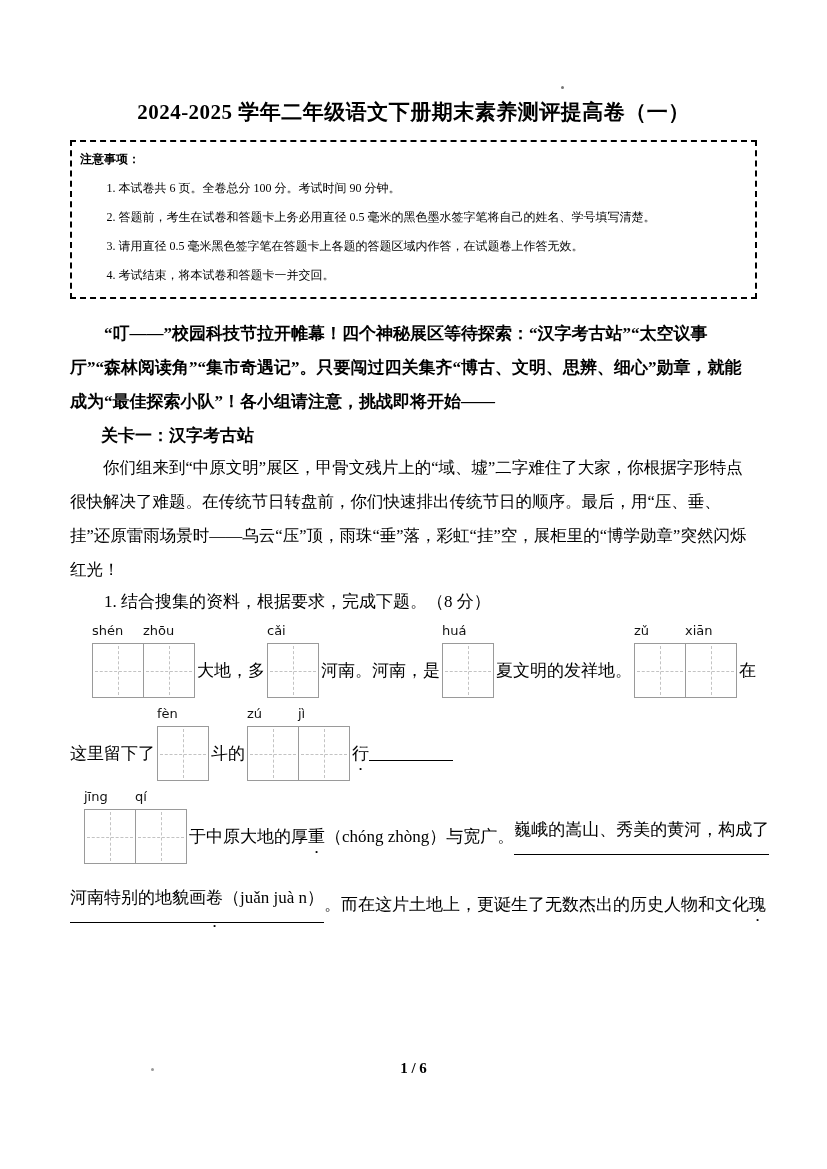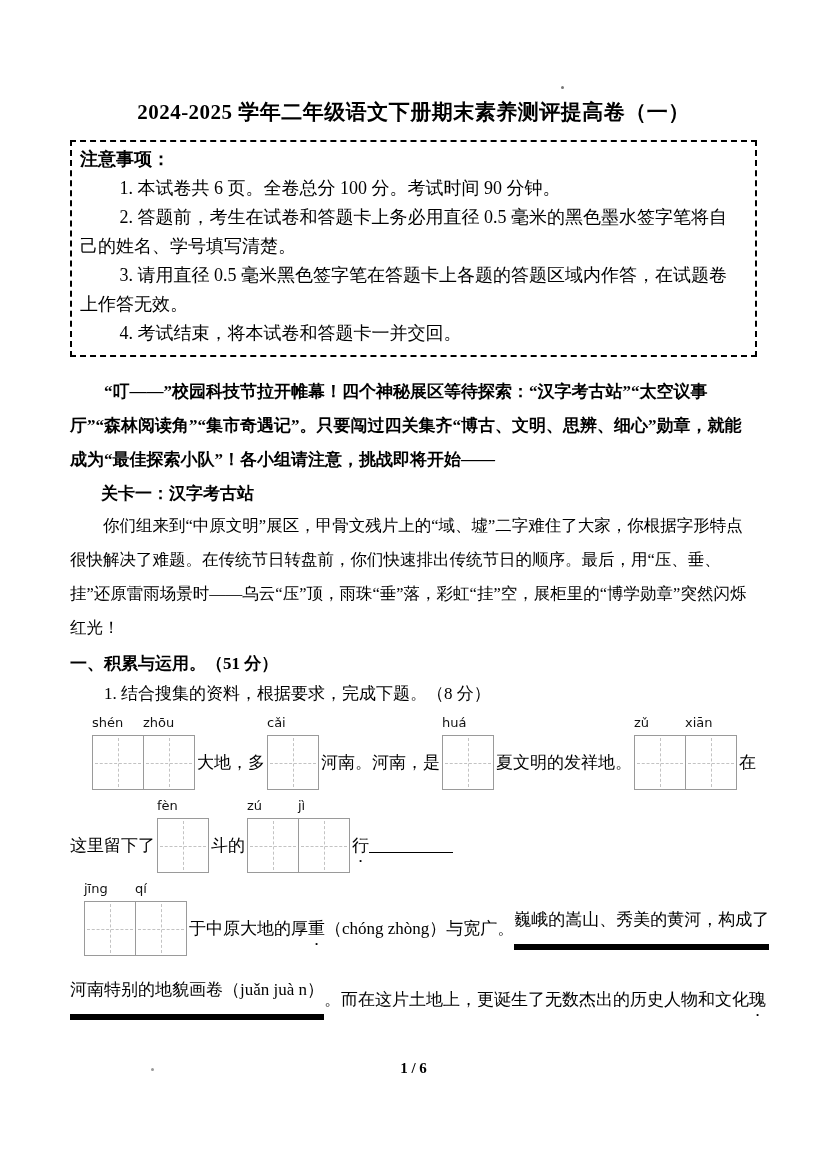--- a/index.html
+++ b/index.html
@@ -7,21 +7,21 @@
        font-family:"Liberation Serif",serif;overflow:hidden;}
   .content{padding:98px 70px 0 70px;}
 
   .stray-dot{position:absolute;border-radius:50%;background:#777;}
   .stray-dot.top{left:561px;top:86px;width:3px;height:3px;}
   .stray-dot.bottom{left:151px;top:1068px;width:3px;height:3px;background:#999;}
 
   h1.title{margin:0 0 14px 0;text-align:center;font-size:21px;font-weight:bold;
            letter-spacing:.5px;font-family:"Liberation Serif",serif;}
 
-  .notice{border:2px dashed #000;padding:3px 10px 7px 8px;font-size:18px;line-height:29px;}
+  .notice{border:2px dashed #000;padding:3px 10px 7px 8px;font-size:12px;line-height:29px;}
   .notice-heading{font-weight:bold;}
   .notice-item{margin:0;text-indent:2.2em;}
 
   .intro{margin:18px 0 0 0;font-weight:bold;font-size:17px;line-height:34px;text-indent:2em;}
   .level-heading{margin-top:2px;font-weight:bold;font-size:17px;line-height:30px;margin-left:31px;}
   .kai{font-size:16.5px;line-height:34px;margin:0;text-indent:2em;}
   .section-heading{margin-top:4px;font-weight:bold;font-size:17px;line-height:30px;}
   .question{margin:0;font-size:17px;line-height:30px;text-indent:2em;}
 
   #exercise{font-size:17px;}
@@ -35,21 +35,21 @@
               font-family:"DejaVu Sans",sans-serif;font-size:13px;color:#111;}
   .pinyin{display:inline-block;width:51px;text-align:left;}
   .cells{display:flex;}
   .cell{position:relative;width:50px;height:53px;border:1px solid #9a9a9a;
         margin-left:-1px;background:#fff;box-sizing:content-box;}
   .cell:first-child{margin-left:0;}
   .cell::before{content:"";position:absolute;left:50%;top:2px;bottom:2px;border-left:1px dashed #c3c3c3;}
   .cell::after{content:"";position:absolute;top:50%;left:2px;right:2px;border-top:1px dashed #c3c3c3;}
 
   .seg{display:inline-block;}
-  .ul{border-bottom:6px solid #000000;padding-bottom:13px;}
+  .ul{border-bottom:1px solid #000000;padding-bottom:13px;}
   .dotchar{position:relative;}
   .dotchar::after{content:"•";position:absolute;left:50%;transform:translateX(-50%);
                   bottom:-9px;font-size:9px;line-height:1;color:#000;}
   .blank{display:inline-block;height:0;border-bottom:1px solid #000;align-self:center;margin-top:14px;}
 
   .footer{position:absolute;left:0;right:0;top:1060px;text-align:center;
           font-weight:bold;font-size:15px;font-family:"Liberation Serif",serif;}
 </style>
 </head>
 <body>
@@ -65,21 +65,20 @@
     <p class="notice-item">2. 答题前，考生在试卷和答题卡上务必用直径 0.5 毫米的黑色墨水签字笔将自己的姓名、学号填写清楚。</p>
     <p class="notice-item">3. 请用直径 0.5 毫米黑色签字笔在答题卡上各题的答题区域内作答，在试题卷上作答无效。</p>
     <p class="notice-item">4. 考试结束，将本试卷和答题卡一并交回。</p>
   </div>
 
   <p class="intro">“叮——”校园科技节拉开帷幕！四个神秘展区等待探索：“汉字考古站”“太空议事厅”“森林阅读角”“集市奇遇记”。只要闯过四关集齐“博古、文明、思辨、细心”勋章，就能成为“最佳探索小队”！各小组请注意，挑战即将开始——</p>
 
   <div class="level-heading">关卡一：汉字考古站</div>
   <p class="kai">你们组来到“中原文明”展区，甲骨文残片上的“域、墟”二字难住了大家，你根据字形特点很快解决了难题。在传统节日转盘前，你们快速排出传统节日的顺序。最后，用“压、垂、挂”还原雷雨场景时——乌云“压”顶，雨珠“垂”落，彩虹“挂”空，展柜里的“博学勋章”突然闪烁红光！</p>
 
-  <div class="section-heading">一、积累与运用。（51 分）</div>
   <p class="question">1. 结合搜集的资料，根据要求，完成下题。（8 分）</p>
 
   <div id="exercise">
       <div class="ex-row">
         <span class="grid-wrap">
           <span class="pinyin-row">
             <span class="pinyin">shén</span>
             <span class="pinyin">zhōu</span>
           </span>
           <span class="cells">

